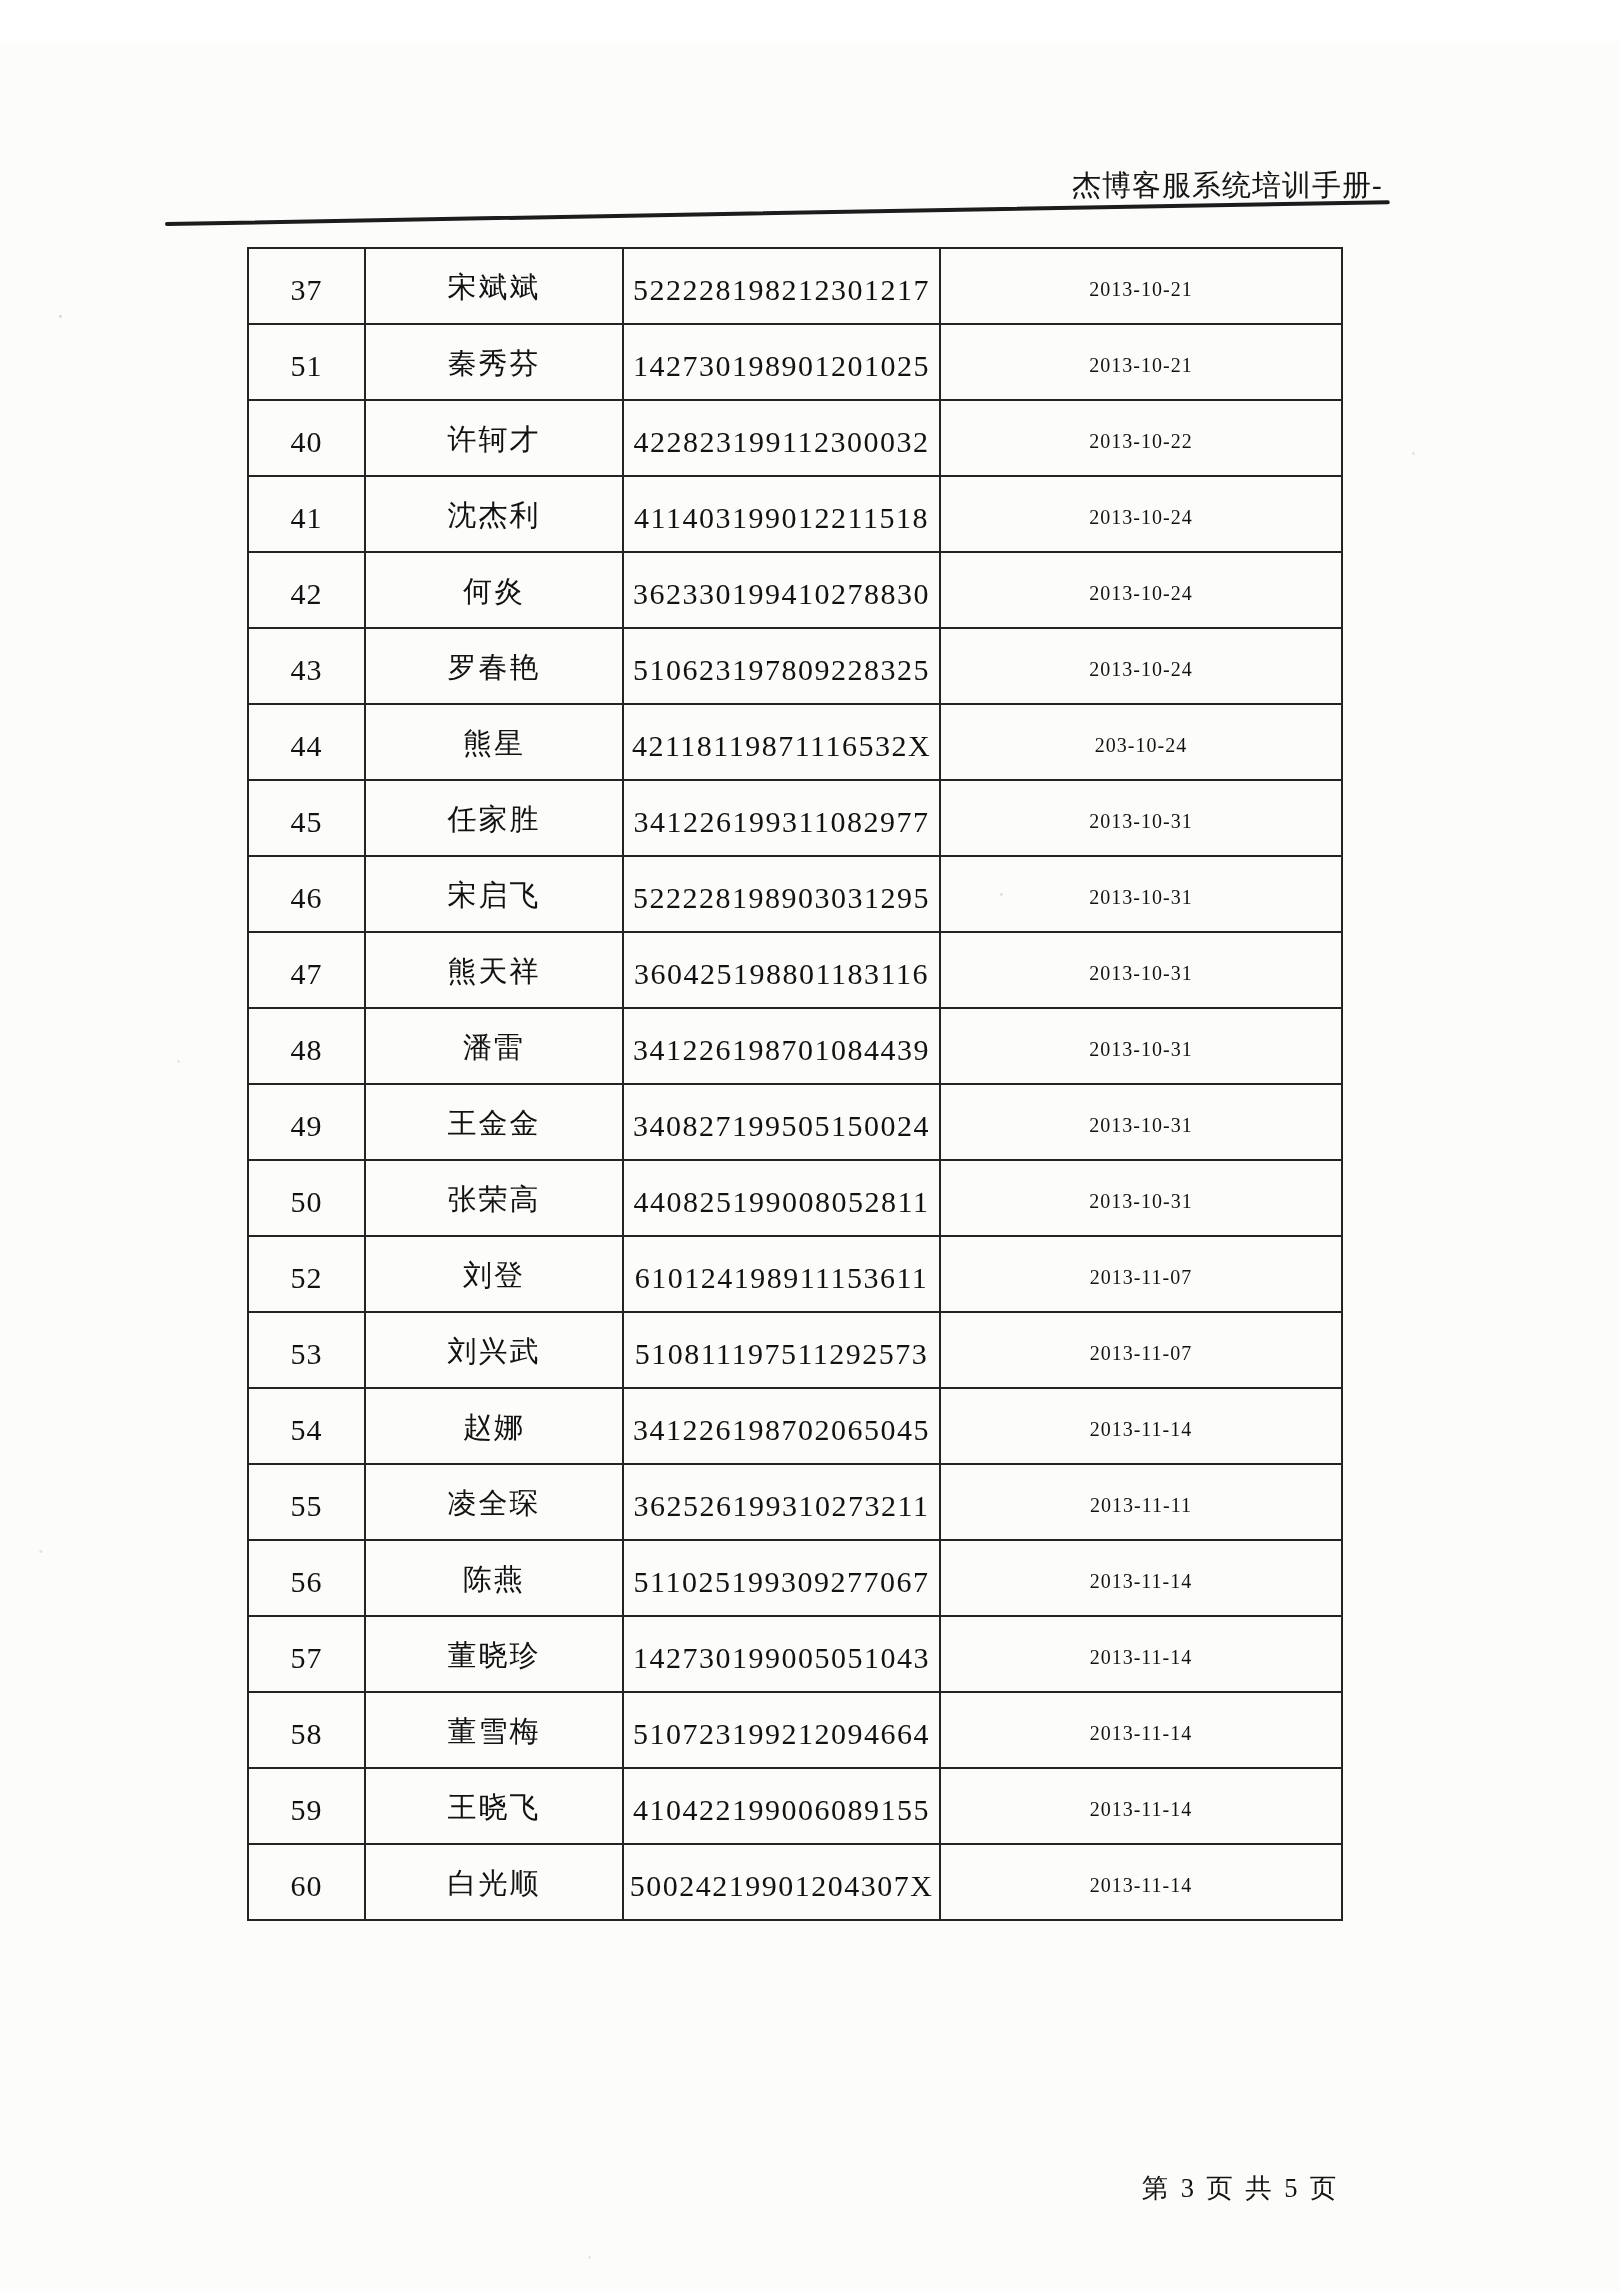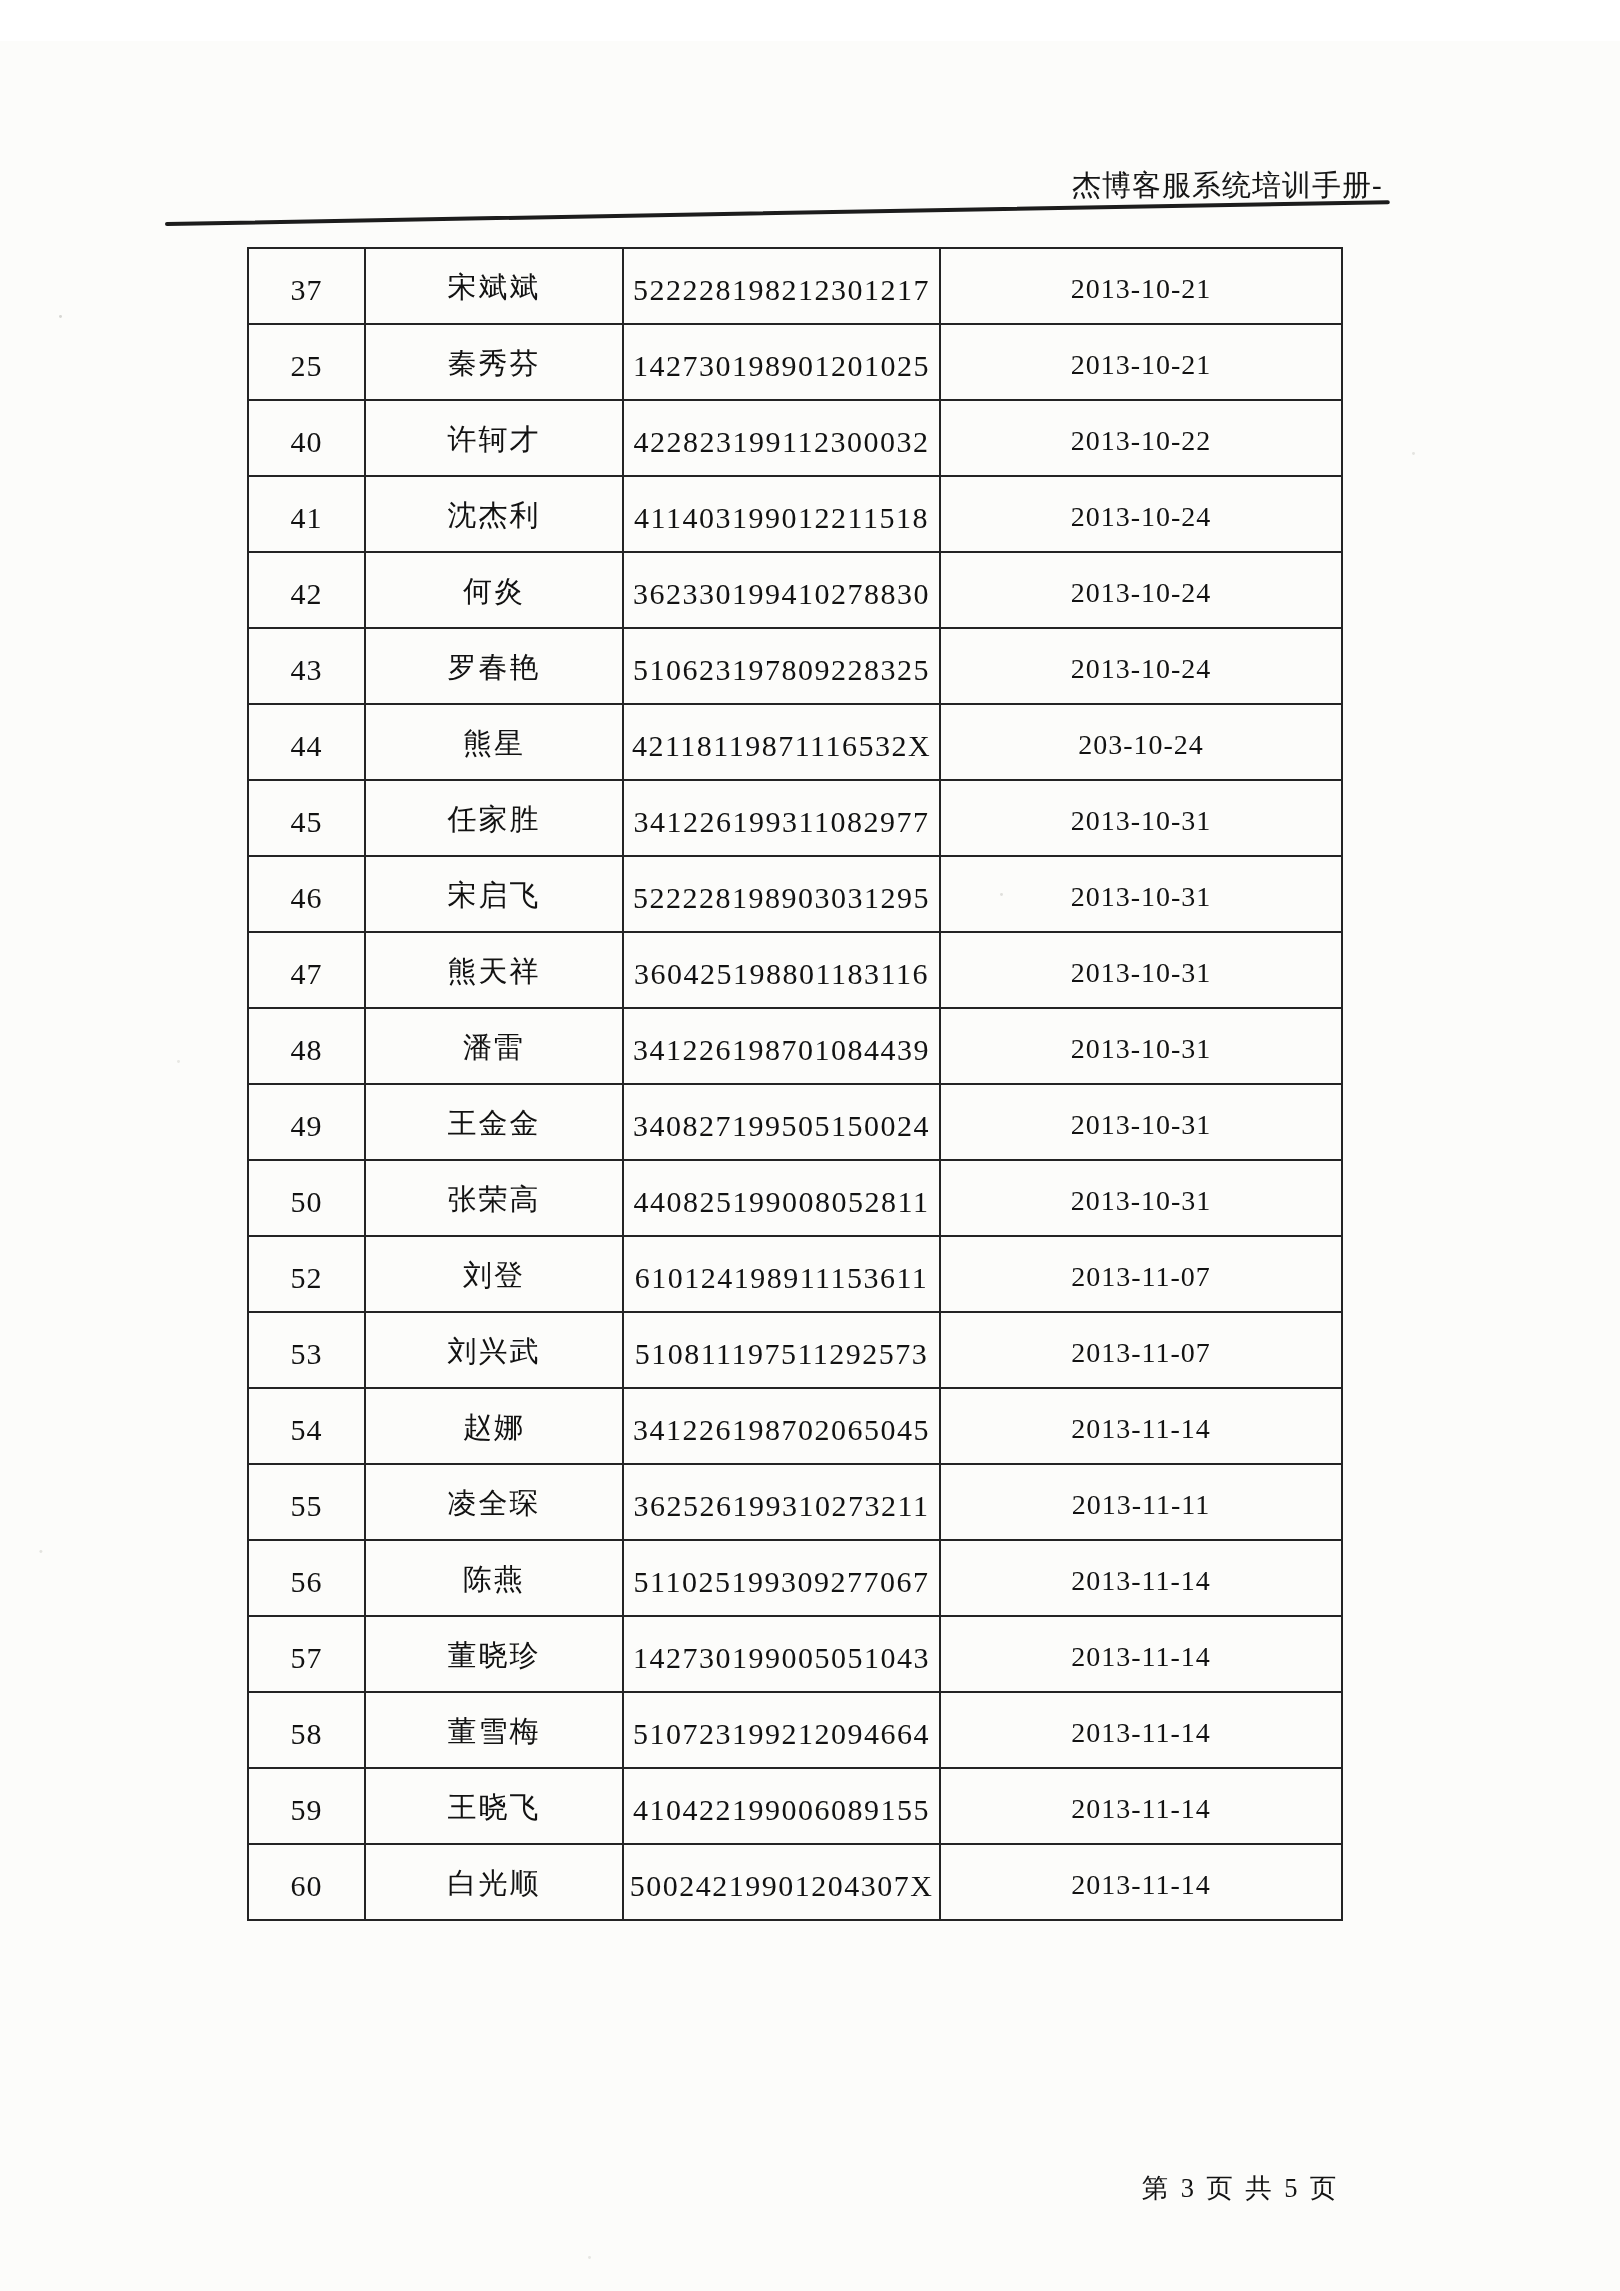--- a/index.html
+++ b/index.html
@@ -44,21 +44,21 @@
     width:117px;font-size:30px;font-weight:400;
     vertical-align:top;padding-top:8.8px;letter-spacing:1px;
   }
   td.name{
     width:258px;font-size:29px;padding-top:5px;letter-spacing:2px;
   }
   td.id{
     width:317px;font-size:30px;letter-spacing:1.5px;padding-top:9.8px;
   }
   td.date{
-    width:402px;font-size:28px;letter-spacing:1px;padding-top:7.8px;
+    width:402px;font-size:20px;letter-spacing:1px;padding-top:7.8px;
   }
   .footer{
     position:absolute;top:2129px;left:1076px;width:329px;
     text-align:center;font-size:26.5px;color:#141414;letter-spacing:2.9px;
     white-space:nowrap;
   }
 </style>
 </head>
 <body>
 
@@ -71,21 +71,21 @@
 
   <table class="roster">
     <tbody>
         <tr>
           <td class="no">37</td>
           <td class="name">宋斌斌</td>
           <td class="id">522228198212301217</td>
           <td class="date">2013-10-21</td>
         </tr>
         <tr>
-          <td class="no">25</td>
+          <td class="no">51</td>
           <td class="name">秦秀芬</td>
           <td class="id">142730198901201025</td>
           <td class="date">2013-10-21</td>
         </tr>
         <tr>
           <td class="no">40</td>
           <td class="name">许轲才</td>
           <td class="id">422823199112300032</td>
           <td class="date">2013-10-22</td>
         </tr>

